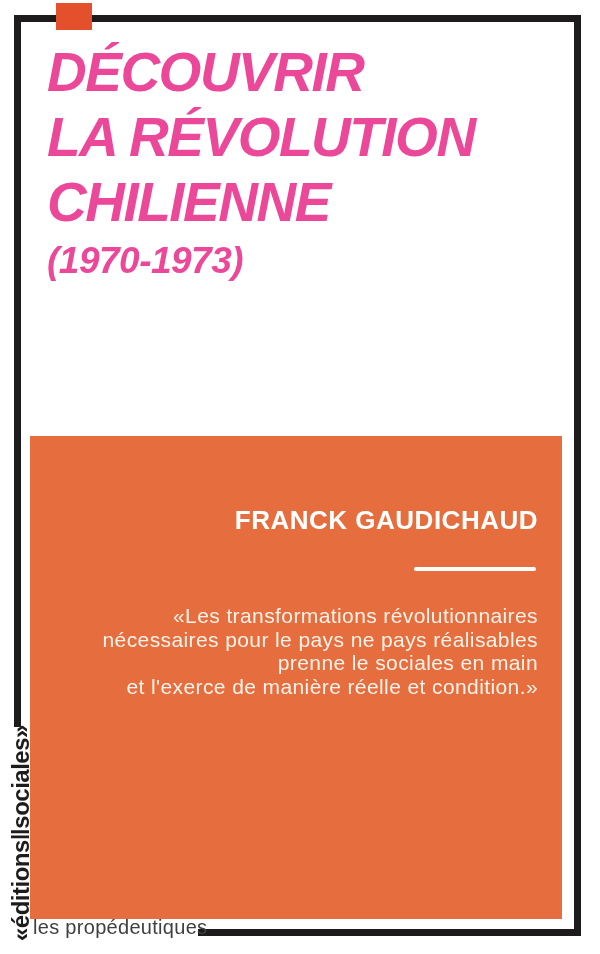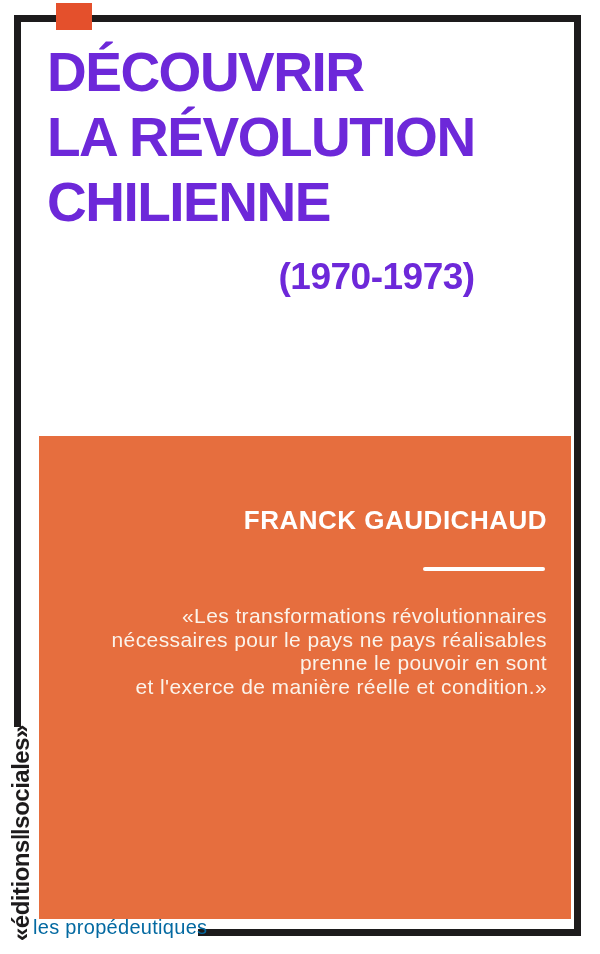--- a/index.html
+++ b/index.html
@@ -21,36 +21,35 @@
 
   
   .accent-square {
     position: absolute; left: 56px; top: 3px; width: 36px; height: 27px;
     background: #e4502c; z-index: 3;
   }
 
   
   .title-block {
     position: absolute; left: 47px; top: 40px;
-    color: #6d28d9;
+    color: #ec4899;
     font-weight: bold;
     font-size: 55px; line-height: 65px; letter-spacing: -1.5px;
     white-space: nowrap;
+    font-style: italic;
   }
   .title-years {
     font-size: 37px; line-height: 52px; letter-spacing: -0.5px;
-    margin-top: 16px;
-    text-align: right;
+    margin-top: 0px;
   }
 
   
   .orange-panel {
     position: absolute; left: 30px; top: 436px; width: 532px; height: 483px;
     background: #e66e3e;
-    margin-left: 9px;
   }
   .author-name {
     position: absolute; right: 24px; top: 68px;
     color: #ffffff; font-weight: bold;
     font-size: 26px; line-height: 32px; letter-spacing: 0.5px;
     white-space: nowrap;
   }
   .white-rule {
     position: absolute; right: 26px; top: 131px;
     width: 122px; height: 4px; background: #ffffff; border-radius: 2px;
@@ -70,21 +69,21 @@
     transform: rotate(-90deg); transform-origin: 0 0;
     text-align: center;
     color: #1d1b1c; font-weight: bold;
     font-size: 24px; letter-spacing: -0.5px;
     white-space: nowrap;
   }
 
   
   .collection-name {
     position: absolute; left: 33px; top: 916px;
-    color: #0369a1;
+    color: #404040;
     font-size: 20px; line-height: 22px; letter-spacing: 0.3px;
     white-space: nowrap;
   }
 </style>
 </head>
 <body>
 
 <div class="cover">
 
   <div class="bar bar-top"></div>
@@ -100,21 +99,21 @@
     <div>CHILIENNE</div>
     <div class="title-years">(1970-1973)</div>
   </div>
 
   <div class="orange-panel">
     <div class="author-name">FRANCK GAUDICHAUD</div>
     <div class="white-rule"></div>
     <div class="quote-block">
       <div>«Les transformations révolutionnaires</div>
       <div>nécessaires pour le pays ne pays réalisables</div>
-      <div>prenne le pouvoir en sont</div>
+      <div>prenne le sociales en main</div>
       <div>et l'exerce de manière réelle et condition.»</div>
     </div>
   </div>
 
   <div class="publisher-wordmark">«éditions‖sociales»</div>
 
   <div class="collection-name">les propédeutiques</div>
 
 </div>
 

